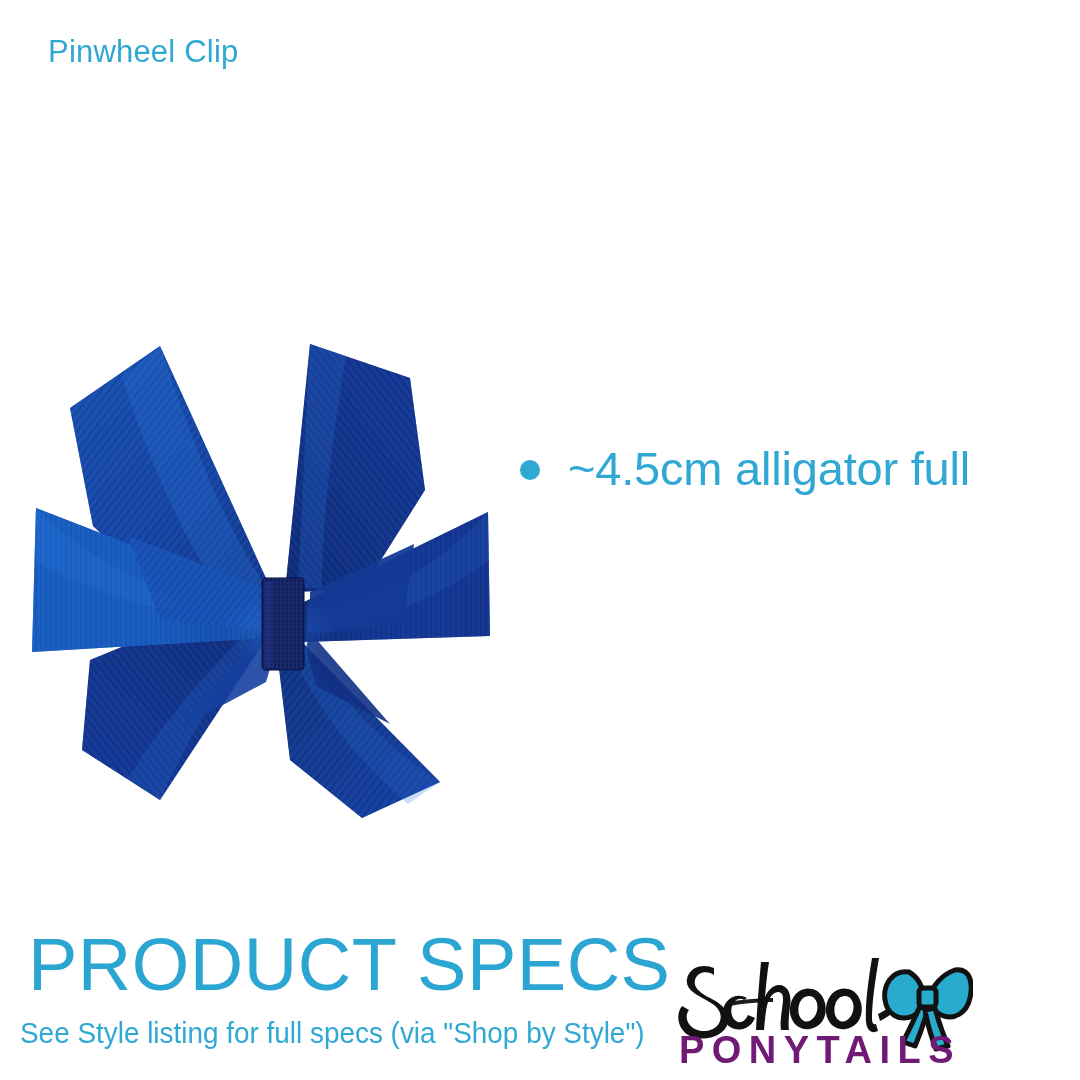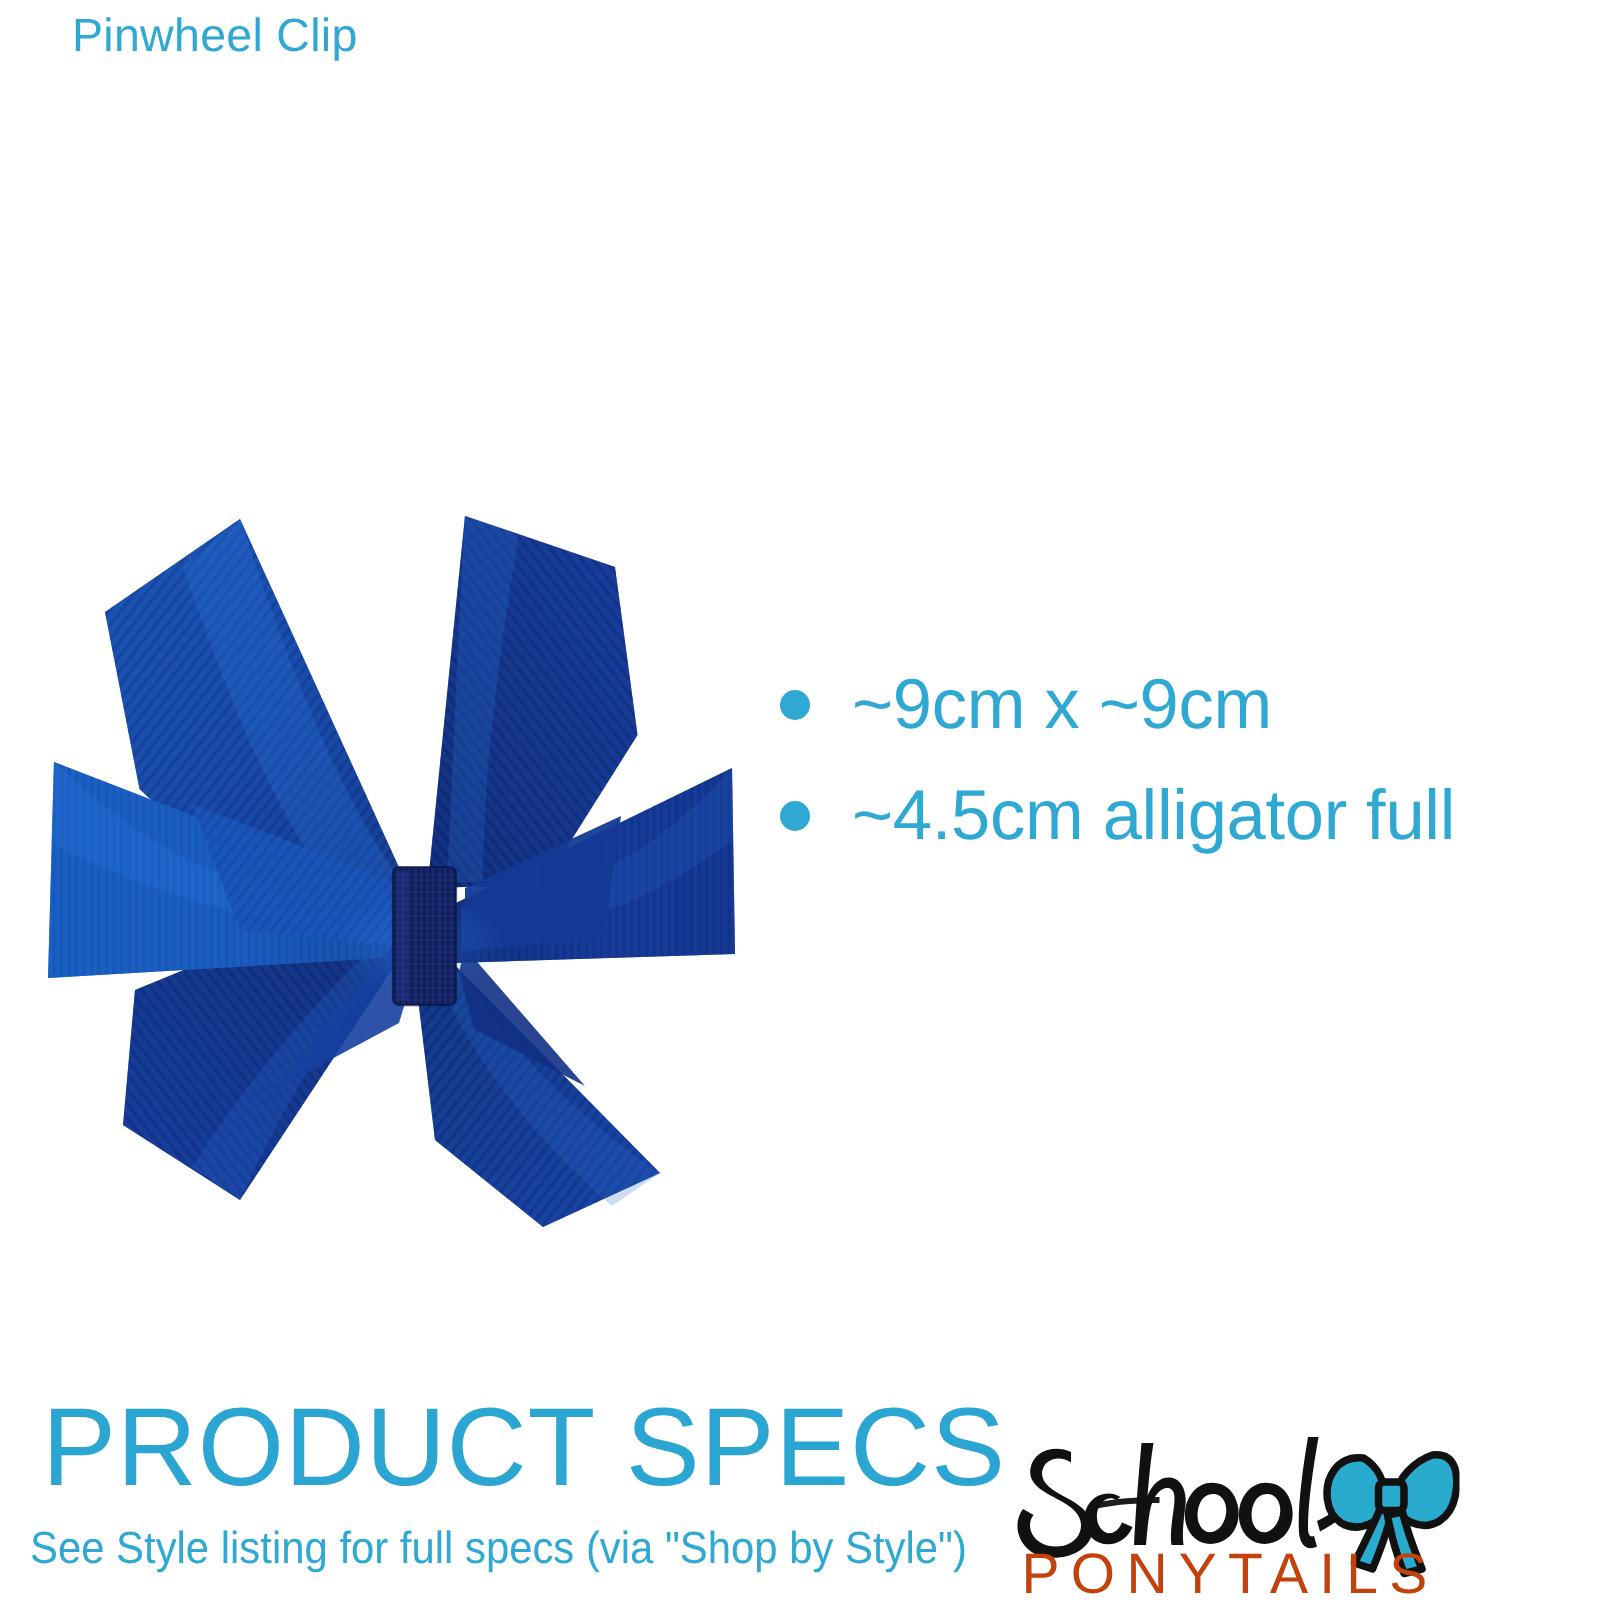--- a/index.html
+++ b/index.html
@@ -13,21 +13,21 @@
     position: relative;
     overflow: hidden;
     font-family: "Liberation Sans", sans-serif;
     -webkit-font-smoothing: antialiased;
   }
 
   
   #product-title {
     position: absolute;
     left: 48px;
-    top: 6px;
+    top: 34px;
     font-size: 31px;
     font-weight: 400;
     letter-spacing: 0.2px;
     color: #2FA8D3;
     white-space: nowrap;
   }
 
   
   #product-photo {
     position: absolute;
@@ -229,21 +229,20 @@
 
     <g>
       <rect x="252" y="248" width="42" height="92" rx="4" fill="url(#ribKnot)"></rect>
       <rect x="252" y="248" width="42" height="92" rx="4" fill="none" stroke="#0A1540" stroke-width="1.5" opacity="0.7"></rect>
       <rect x="255" y="251" width="7" height="86" fill="#2E4099" opacity="0.35"></rect>
     </g>
   </svg>
 </div>
 
 <ul id="spec-list">
-  <li>~9cm x ~9cm</li>
   <li>~4.5cm alligator full</li>
 </ul>
 
 <div id="footer">
   <div id="footer-heading">PRODUCT SPECS</div>
   <div id="footer-subtitle">See Style listing for full specs (via "Shop by Style")</div>
 
   <div id="logo">
     <svg viewBox="0 0 300 130" xmlns="http://www.w3.org/2000/svg">
 
@@ -297,16 +296,16 @@
 
         <path d="M262,66 C265,78 270,92 275,104 L263,107
                  C258,94 254,80 252,68 Z" fill="#29ABCE" stroke="#111111" stroke-width="5" stroke-linejoin="round"></path>
 
         <rect x="246" y="46" width="17" height="19" rx="4" fill="#29ABCE" stroke="#111111" stroke-width="5" stroke-linejoin="round"></rect>
       </g>
     </svg>
   </div>
 
   <div style="position:absolute; right:14px; bottom:8px; width:290px;
-              text-align:center; font-size:38px; font-weight:400;
-              letter-spacing:7.5px; color:#c2410c;
+              text-align:center; font-size:38px; font-weight:700;
+              letter-spacing:7.5px; color:#701a75;
               font-family:'Liberation Sans', sans-serif;">PONYTAILS</div>
 </div>
 
 </body></html>

